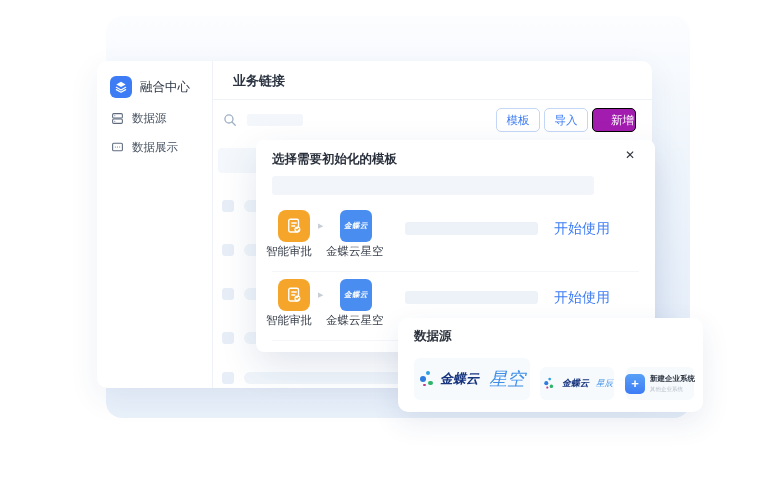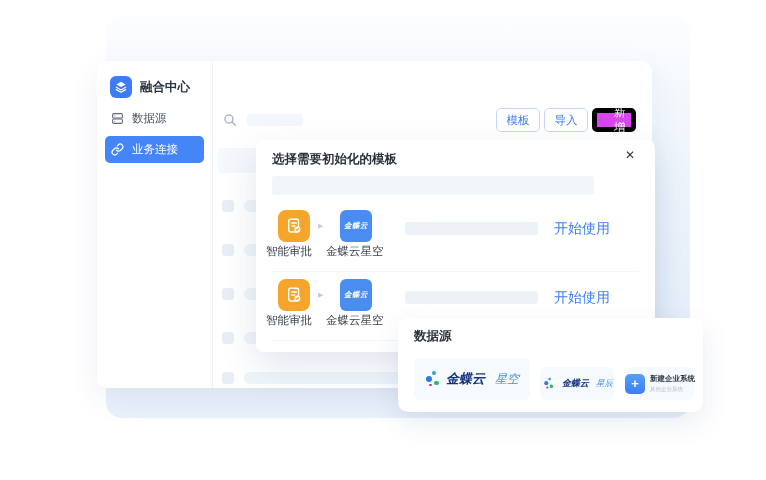--- a/index.html
+++ b/index.html
@@ -13,41 +13,41 @@
     background:linear-gradient(180deg,#fcfdff 0%,#f0f6fc 30%,#e7effa 75%,#e9f1fa 100%); }
 
   
   .window { position:absolute; left:97px; top:61px; width:555px; height:327px;
     background:#fff; border-radius:10px; box-shadow:0 10px 30px rgba(40,70,130,.08); z-index:1; }
 
   .sidebar { position:absolute; left:0; top:0; bottom:0; width:116px; border-right:1px solid #eef1f6; }
   .logo-row { position:absolute; left:13px; top:14px; height:24px; display:flex; align-items:center; gap:8px; }
   .logo-badge { width:22px; height:22px; border-radius:6px; background:#3d7cf5;
     display:flex; align-items:center; justify-content:center; flex:0 0 auto; }
-  .logo-title { font-size:12.5px; font-weight:700; color:#2b3442; white-space:nowrap; }
+  .logo-title { font-size:12.5px; font-weight:400; color:#2b3442; white-space:nowrap; }
 
   .nav { position:absolute; left:8px; right:8px; top:44px; }
   .nav-item { position:relative; height:26px; margin-bottom:1px; display:flex; align-items:center;
     gap:8px; padding-left:6px; border-radius:5px; color:#525f71; }
   .nav-item .nav-label { font-size:11.5px; color:#45505f; white-space:nowrap; }
   .nav-item.active { background:#4486f7; height:27px; }
   .nav-item.active .nav-label { color:#ffffff; }
   .nav-item svg { flex:0 0 auto; }
   .nav-gap { height:2px; }
 
   .main-header { position:absolute; left:116px; top:0; right:0; height:39px; border-bottom:1px solid #eff2f6; }
   .page-title { position:absolute; left:20px; top:0; line-height:39px; font-size:13px; font-weight:700; color:#2c3442; }
 
   .toolbar { position:absolute; left:116px; right:0; top:47px; height:24px; }
   .search-zone { position:absolute; left:10px; top:0; height:24px; display:flex; align-items:center; gap:10px; }
   .search-skel { width:56px; height:12px; border-radius:3px; background:#f3f6fa; }
   .btn-row { position:absolute; right:16px; top:0; display:flex; gap:4px;align-items:flex-end; }
   .btn { height:24px; width:44px; border-radius:5px; font-size:11.5px; display:flex; align-items:center; justify-content:center; cursor:pointer; }
   .btn.ghost { background:#fff; border:1px solid #c5d7f7; color:#3d7cf5; }
-  .btn.primary { background:#d946ef; border:5px solid #000000; color:#fff;padding-left:17px; }
+  .btn.primary { background:#a21caf; border:1px solid #000000; color:#fff;padding-left:17px; }
 
   
   .skel-band { position:absolute; left:121px; top:87px; width:420px; height:25px; border-radius:4px; background:#f4f8fc; }
   .skel-row { position:absolute; left:121px; height:12px; }
   .skel-sq { position:absolute; left:4px; top:0; width:12px; height:12px; border-radius:3px; background:#e8eef7; }
   .skel-bar { position:absolute; left:26px; top:0; width:392px; height:12px; border-radius:6px; background:#f0f5fa; }
 
   
   .modal { position:absolute; left:256px; top:140px; width:399px; height:212px; background:#fff;
     border-radius:8px; box-shadow:0 14px 36px rgba(30,60,120,.13); z-index:2; }
@@ -75,21 +75,21 @@
   .tile.t3 { left:228px; top:49px; width:68px; height:33px; gap:5px; }
 
   .kd-logo { display:flex; align-items:center; gap:5px; }
   .kd-dots { position:relative; width:16px; height:17px; }
   .kd-dots i { position:absolute; border-radius:50%; display:block; }
   .kd-dots .d1 { left:1px; top:5px; width:6px; height:6px; background:#2e7ce0; }
   .kd-dots .d2 { left:7px; top:0;  width:4px; height:4px; background:#2f9fe0; }
   .kd-dots .d3 { left:9px; top:10px; width:4.5px; height:4.5px; background:#2fb56b; }
   .kd-dots .d4 { left:4px; top:13px; width:2.5px; height:2.5px; background:#c23a8c; }
   .kd-brand { font-size:13px; font-weight:700; font-style:italic; color:#17357f; white-space:nowrap; }
-  .kd-prod  { font-size:12px; font-style:italic; color:#3f8fe8; margin-left:5px; white-space:nowrap; }
+  .kd-prod  { font-size:18px; font-style:italic; color:#3f8fe8; margin-left:5px; white-space:nowrap; }
   .tile.t2 .kd-dots { transform:scale(.68); transform-origin:center; }
   .tile.t2 .kd-brand { font-size:9px; }
   .tile.t2 .kd-prod { font-size:8.5px; margin-left:2px; }
 
   .plus-sq { width:20px; height:20px; border-radius:5px; background:linear-gradient(180deg,#58a0f7,#3d7cf5);
     color:#fff; font-size:13px; font-weight:700; display:flex; align-items:center; justify-content:center; flex:0 0 auto; }
   .t3-txt { display:flex; flex-direction:column; gap:2px; }
   .t3-label { font-size:7.5px; font-weight:700; color:#2f3744; white-space:nowrap; }
   .t3-sub { font-size:5.5px; color:#b6bec9; white-space:nowrap; }
 </style>
@@ -117,32 +117,35 @@
       <nav class="nav">
         <div class="nav-item">
           <svg width="13" height="13" viewBox="0 0 24 24" fill="none" stroke="#5f6b7d" stroke-width="2" stroke-linecap="round" stroke-linejoin="round">
             <rect x="3" y="3" width="18" height="8" rx="2"></rect>
               <rect x="3" y="13" width="18" height="8" rx="2"></rect>
             <path d="M7 7h.01M7 17h.01"></path>
           </svg>
           <span class="nav-label">数据源</span>
         </div>
         <div class="nav-gap"></div>
+        <div class="nav-item">
+          <svg width="13" height="13" viewBox="0 0 24 24" fill="none" stroke="#5f6b7d" stroke-width="2" stroke-linecap="round" stroke-linejoin="round">
+            <rect x="3" y="4" width="18" height="14" rx="2"></rect>
+            <path d="M8 11h.01M12 11h.01M16 11h.01"></path>
+          </svg>
+          <span class="nav-label">数据展示</span>
+        </div>
         <div class="nav-gap"></div>
-        <div class="nav-item active">
-          <svg width="13" height="13" viewBox="0 0 24 24" fill="none" stroke="#ffffff" stroke-width="2.2" stroke-linecap="round" stroke-linejoin="round">
-            <path d="M10 13a5 5 0 0 0 7.54.54l3-3a5 5 0 0 0-7.07-7.07l-1.72 1.71"></path>
-            <path d="M14 11a5 5 0 0 0-7.54-.54l-3 3a5 5 0 0 0 7.07 7.07l1.71-1.71"></path>
-          </svg>
-          <span class="nav-label">业务连接</span>
-        </div>
         <div class="nav-gap"></div>
       </nav>
     </aside>
 
+    <div class="main-header">
+      <span class="page-title">业务链接</span>
+    </div>
 
     <div class="toolbar">
       <div class="search-zone">
         <svg width="14" height="14" viewBox="0 0 16 16" fill="none" stroke="#9fb0c4" stroke-width="1.5" stroke-linecap="round">
           <circle cx="6.8" cy="6.8" r="4.6"></circle>
             <path d="M10.3 10.3L14 14"></path>
         </svg>
         <span class="search-skel"></span>
       </div>
       <div class="btn-row">

